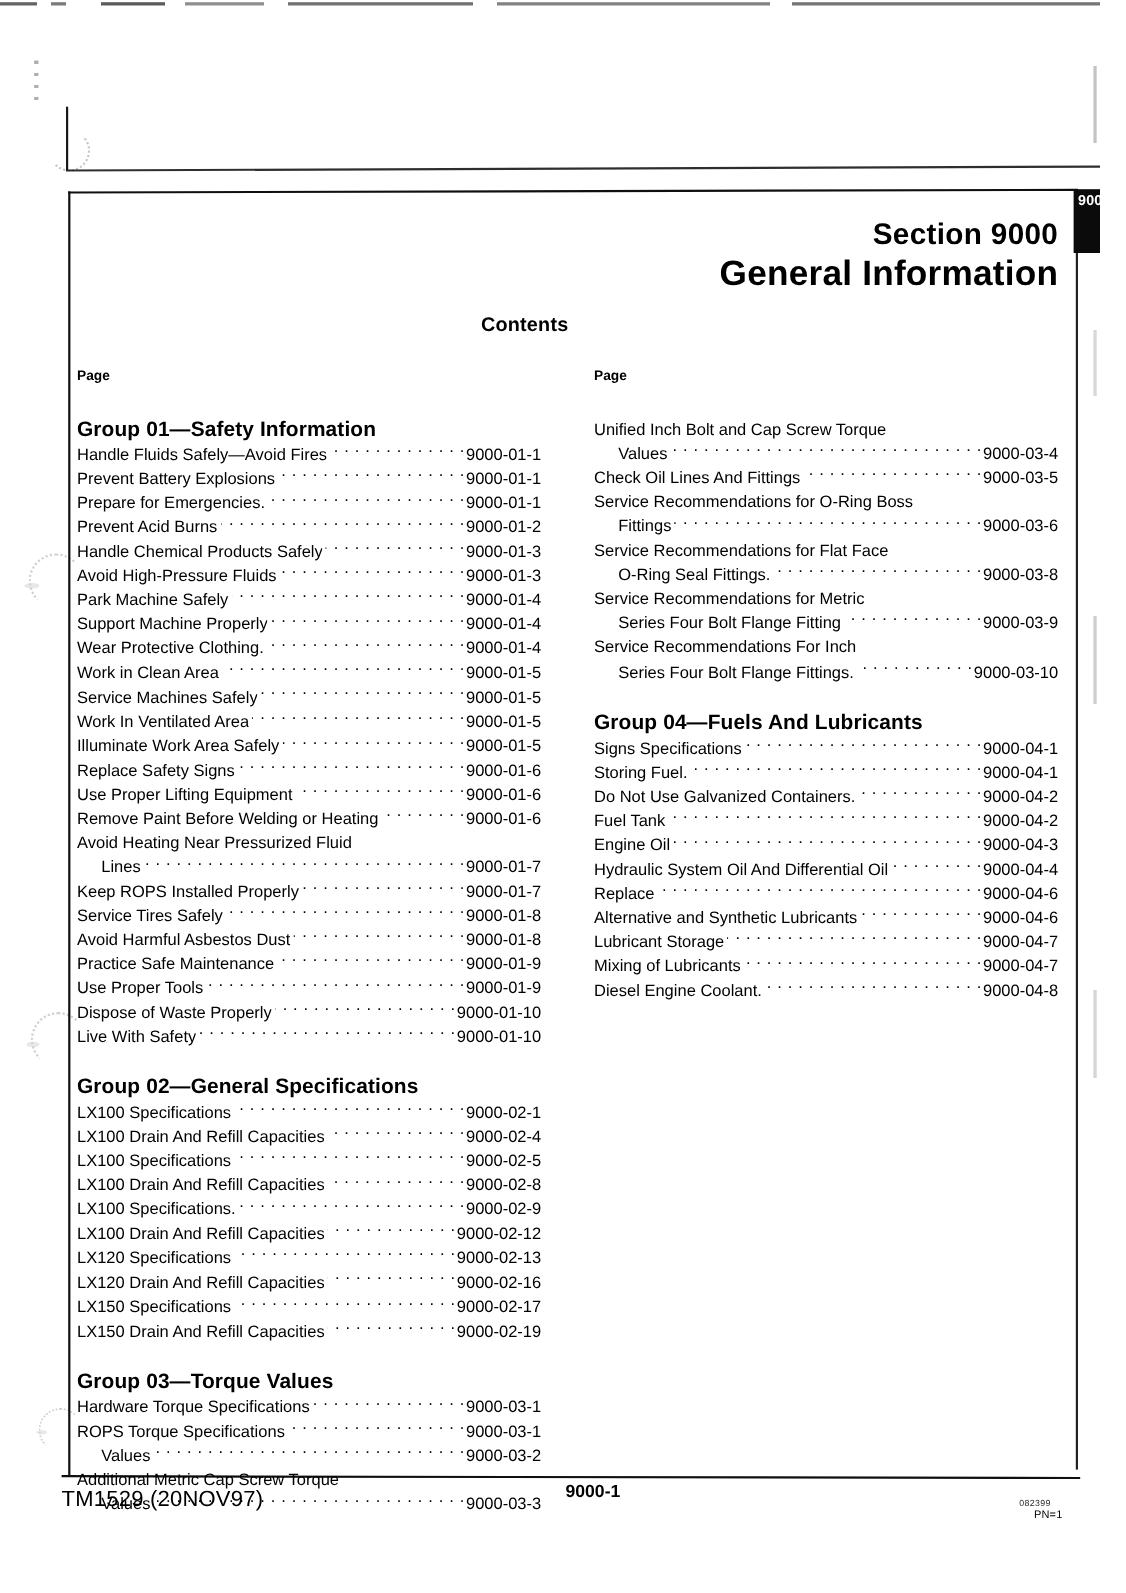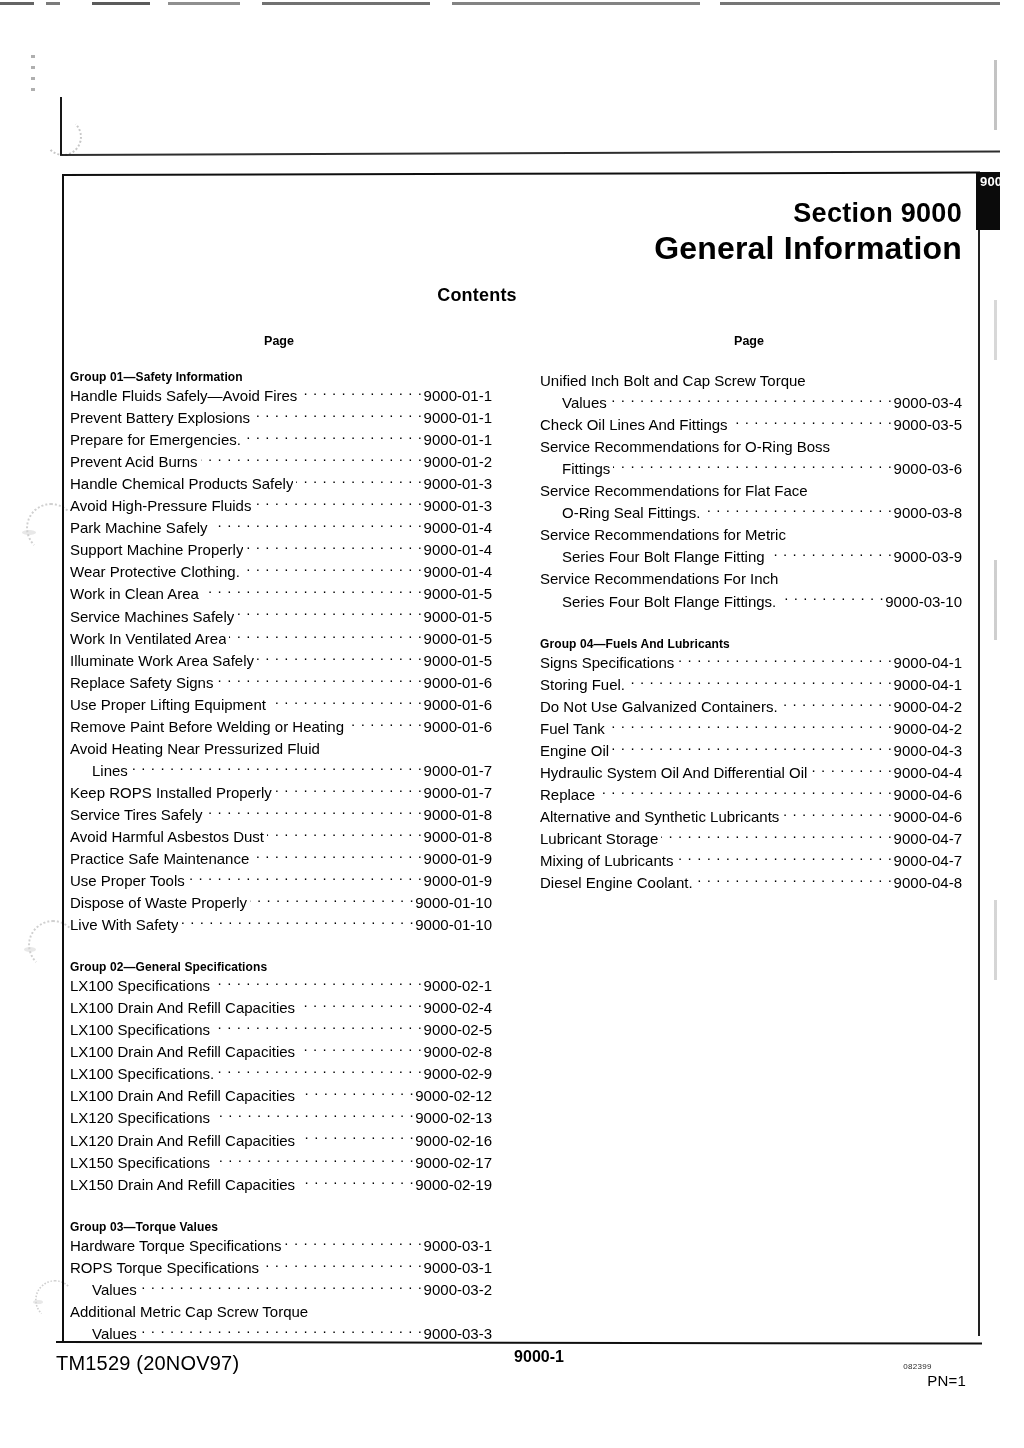--- a/index.html
+++ b/index.html
@@ -207,29 +207,29 @@
     padding: 0 16px 0 6px;
   }
   .col {
     width: 50%;
     box-sizing: border-box;
   }
   .col.left  { padding-right: 24px; }
   .col.right { padding-left: 24px; }
 
   .page-label {
-    text-align: center;
+    text-align: left;
     font-size: 12.5px;
     font-weight: 700;
-    margin-bottom: 22px;
+    margin-bottom: 32px;
     padding-right: 4px;
   }
 
   .group-title {
-    font-size: 12px;
+    font-size: 19px;
     font-weight: 700;
     margin-top: 0;
     margin-bottom: 1px;
     letter-spacing: .1px;
   }
   .group-title.spaced { margin-top: 24px; }
 
   
   .toc-row {
     display: flex;
@@ -286,30 +286,30 @@
     text-align: center;
     font-size: 16px;
     font-weight: 700;
     padding-left: 40px;
     box-sizing: border-box;
   }
   .footer-codes {
     position: absolute;
     right: 16px;
     top: 14px;
-    text-align: left;
+    text-align: center;
     line-height: 1.25;
   }
   .code-small {
     font-size: 8px;
     letter-spacing: .3px;
     color: #2b2b2b;
   }
   .code-pn {
-    font-size: 15px;
+    font-size: 10px;
     letter-spacing: .2px;
     margin-left: 24px;
   }
 </style>
 </head>
 <body>
 
 <div id="page">
 
   <div class="scan-top-streak"></div>

